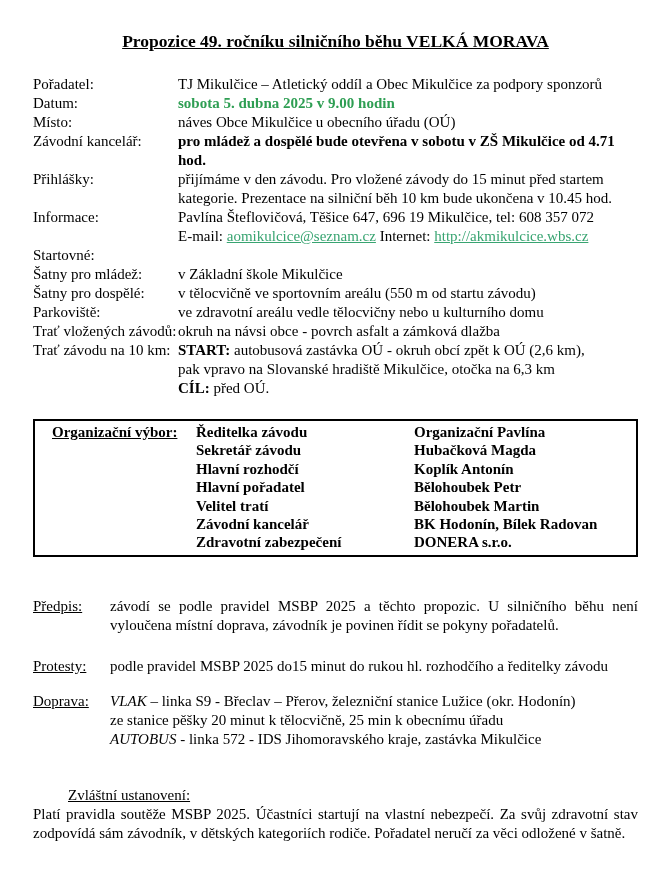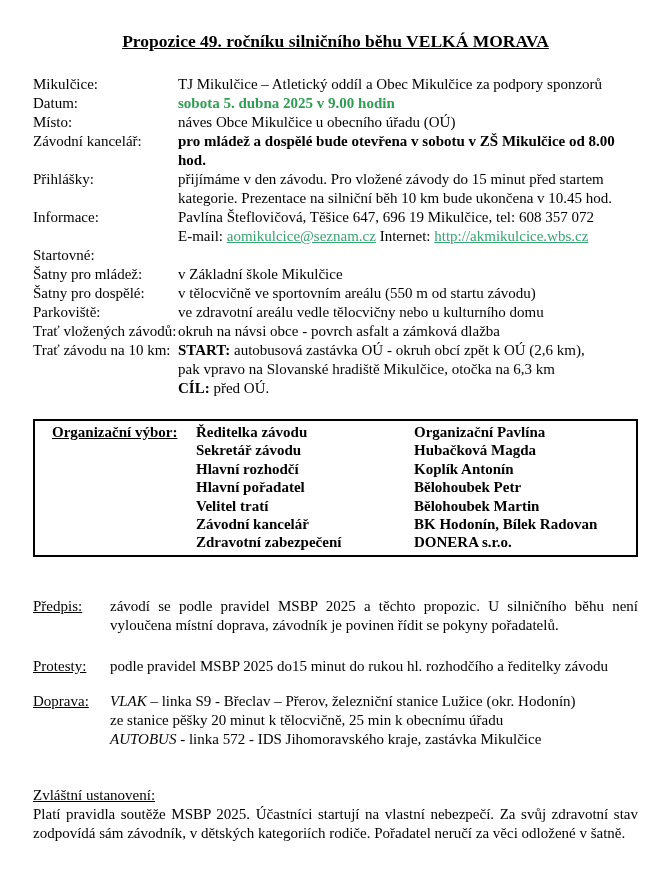--- a/index.html
+++ b/index.html
@@ -50,49 +50,49 @@
 
   .section { display: flex; }
   .s-label { width: 77px; flex-shrink: 0; text-decoration: underline; }
   .s-body { flex: 1; }
   .just { text-align: justify; }
   .sec-predpis { margin-top: 40px; }
   .sec-protesty { margin-top: 22px; }
   .sec-doprava { margin-top: 16px; }
 
   .zvlastni { margin-top: 37px; }
-  .z-heading { text-decoration: underline; }
+  .z-heading { text-decoration: underline; margin-left: 35px; }
 </style>
 </head>
 <body>
 
 <div class="page">
 
   <div class="title">Propozice 49. ročníku silničního běhu VELKÁ MORAVA</div>
 
   <div class="info">
 
     <div class="irow">
-      <div class="ilabel">Mikulčice:</div>
+      <div class="ilabel">Pořadatel:</div>
       <div class="ival">TJ Mikulčice – Atletický oddíl a Obec Mikulčice za podpory sponzorů</div>
     </div>
 
     <div class="irow">
       <div class="ilabel">Datum:</div>
       <div class="ival date-green">sobota 5. dubna 2025 v 9.00 hodin</div>
     </div>
 
     <div class="irow">
       <div class="ilabel">Místo:</div>
       <div class="ival">náves Obce Mikulčice u obecního úřadu (OÚ)</div>
     </div>
 
     <div class="irow">
       <div class="ilabel">Závodní kancelář:</div>
-      <div class="ival b">pro mládež a dospělé bude otevřena v sobotu v ZŠ Mikulčice od 8.00 hod.</div>
+      <div class="ival b">pro mládež a dospělé bude otevřena v sobotu v ZŠ Mikulčice od 4.71 hod.</div>
     </div>
 
     <div class="irow">
       <div class="ilabel">Přihlášky:</div>
       <div class="ival">
         <div>přijímáme v den závodu. Pro vložené závody do 15 minut před startem</div>
         <div>kategorie.  Prezentace na silniční běh 10 km bude ukončena v 10.45 hod.</div>
       </div>
     </div>
 

